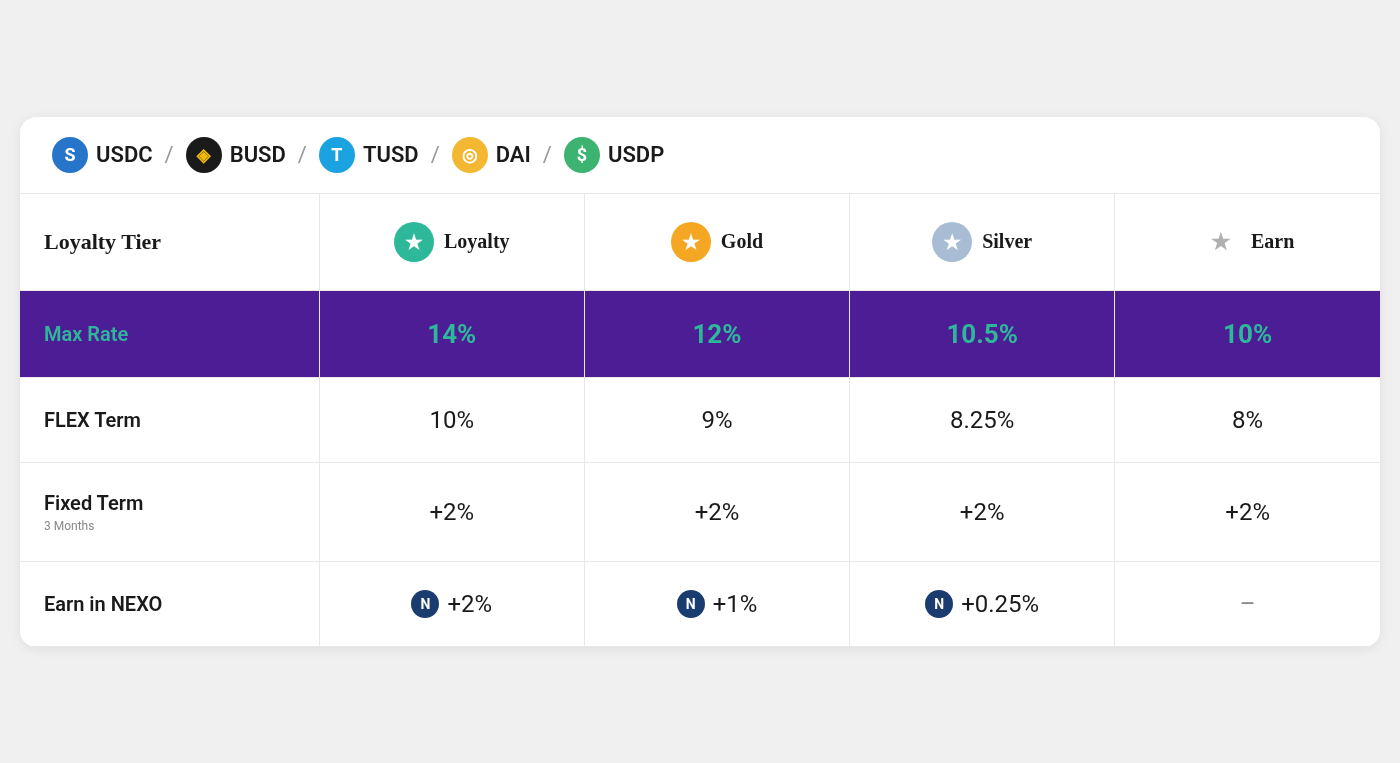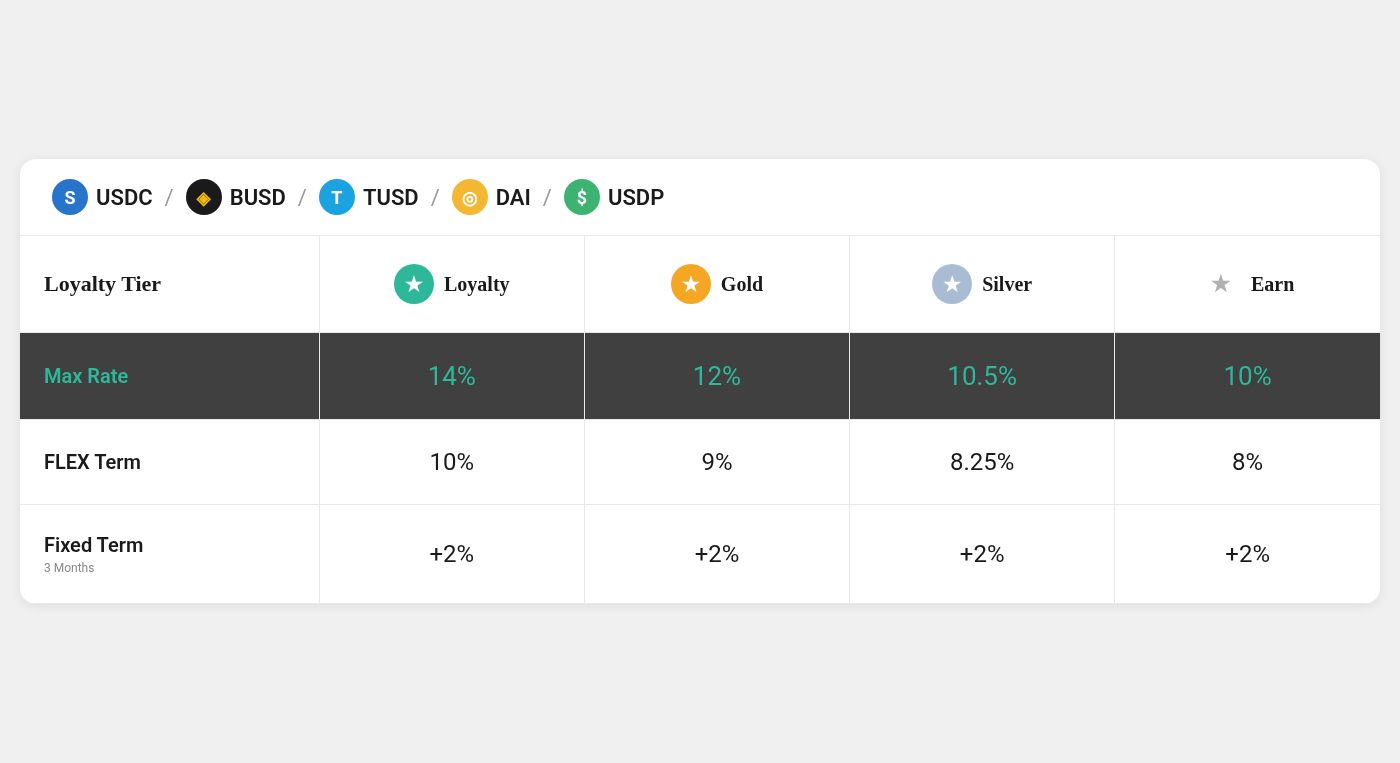--- a/index.html
+++ b/index.html
@@ -138,31 +138,31 @@
     .row-label-subtitle {
       font-size: 12px;
       font-weight: 400;
       color: #888;
       display: block;
       margin-top: 4px;
     }
 
     
     .max-rate-row td {
-      background: #404040;
+      background: #4c1d95;
     }
 
     .max-rate-label {
       color: #2db89a !important;
     }
 
     .max-rate-value {
       color: #2db89a;
       font-size: 26px;
-      font-weight: 400;
+      font-weight: 700;
       text-align: center;
     }
 
     
     .value-cell {
       text-align: center;
       font-size: 24px;
       font-weight: 400;
       color: #1a1a1a;
     }
@@ -298,16 +298,38 @@
         <td class="row-label">
           Fixed Term
           <span class="row-label-subtitle">3 Months</span>
         </td>
         <td class="value-cell">+2%</td>
         <td class="value-cell">+2%</td>
         <td class="value-cell">+2%</td>
         <td class="value-cell">+2%</td>
       </tr>
 
+      <tr>
+        <td class="row-label">Earn in NEXO</td>
+        <td>
+          <div class="nexo-cell">
+            <div class="nexo-icon">N</div>
+            <span>+2%</span>
+          </div>
+        </td>
+        <td>
+          <div class="nexo-cell">
+            <div class="nexo-icon">N</div>
+            <span>+1%</span>
+          </div>
+        </td>
+        <td>
+          <div class="nexo-cell">
+            <div class="nexo-icon">N</div>
+            <span>+0.25%</span>
+          </div>
+        </td>
+        <td class="dash-cell">–</td>
+      </tr>
     </tbody>
   </table>
 
 </div>
 
 </body></html>

